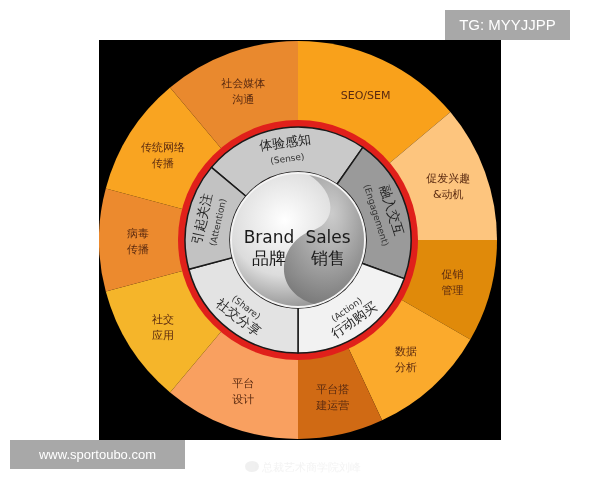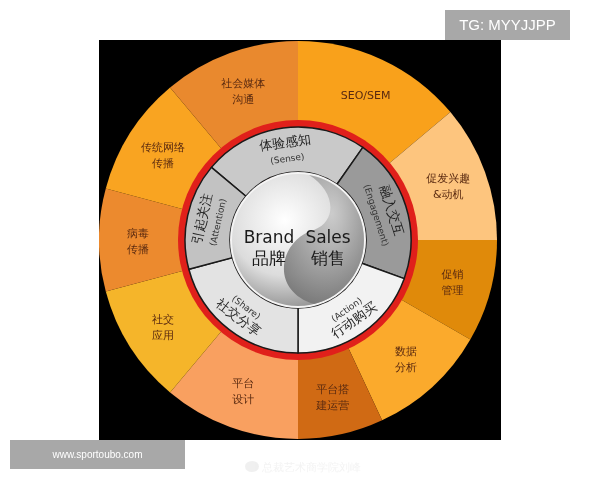--- a/index.html
+++ b/index.html
@@ -12,21 +12,21 @@
   }
   svg.wheel { position: absolute; left: 0; top: 0; }
   .tag-top {
     position: absolute; left: 445px; top: 10px; width: 125px; height: 30px;
     background: #a8a8a8; color: #ffffff; font-family: "Liberation Sans", sans-serif;
     font-size: 15px; line-height: 30px; text-align: center;
   }
   .tag-bottom {
     position: absolute; left: 10px; top: 440px; width: 175px; height: 29px;
     background: #a8a8a8; color: #ffffff; font-family: "Liberation Sans", sans-serif;
-    font-size: 10px; line-height: 29px; text-align: center;
+    font-size: 13px; line-height: 29px; text-align: center;
   }
   .watermark {
     position: absolute; left: 245px; top: 419px; height: 18px;
     color: #f2f2f2; font-size: 11px; line-height: 18px; opacity: 0.9; white-space: nowrap;
   }
   .watermark .wb { display: inline-block; width: 14px; height: 11px; border-radius: 50%; background: #eeeeee; margin-right: 3px; vertical-align: -1px; }
 </style>
 </head>
 <body>
 

